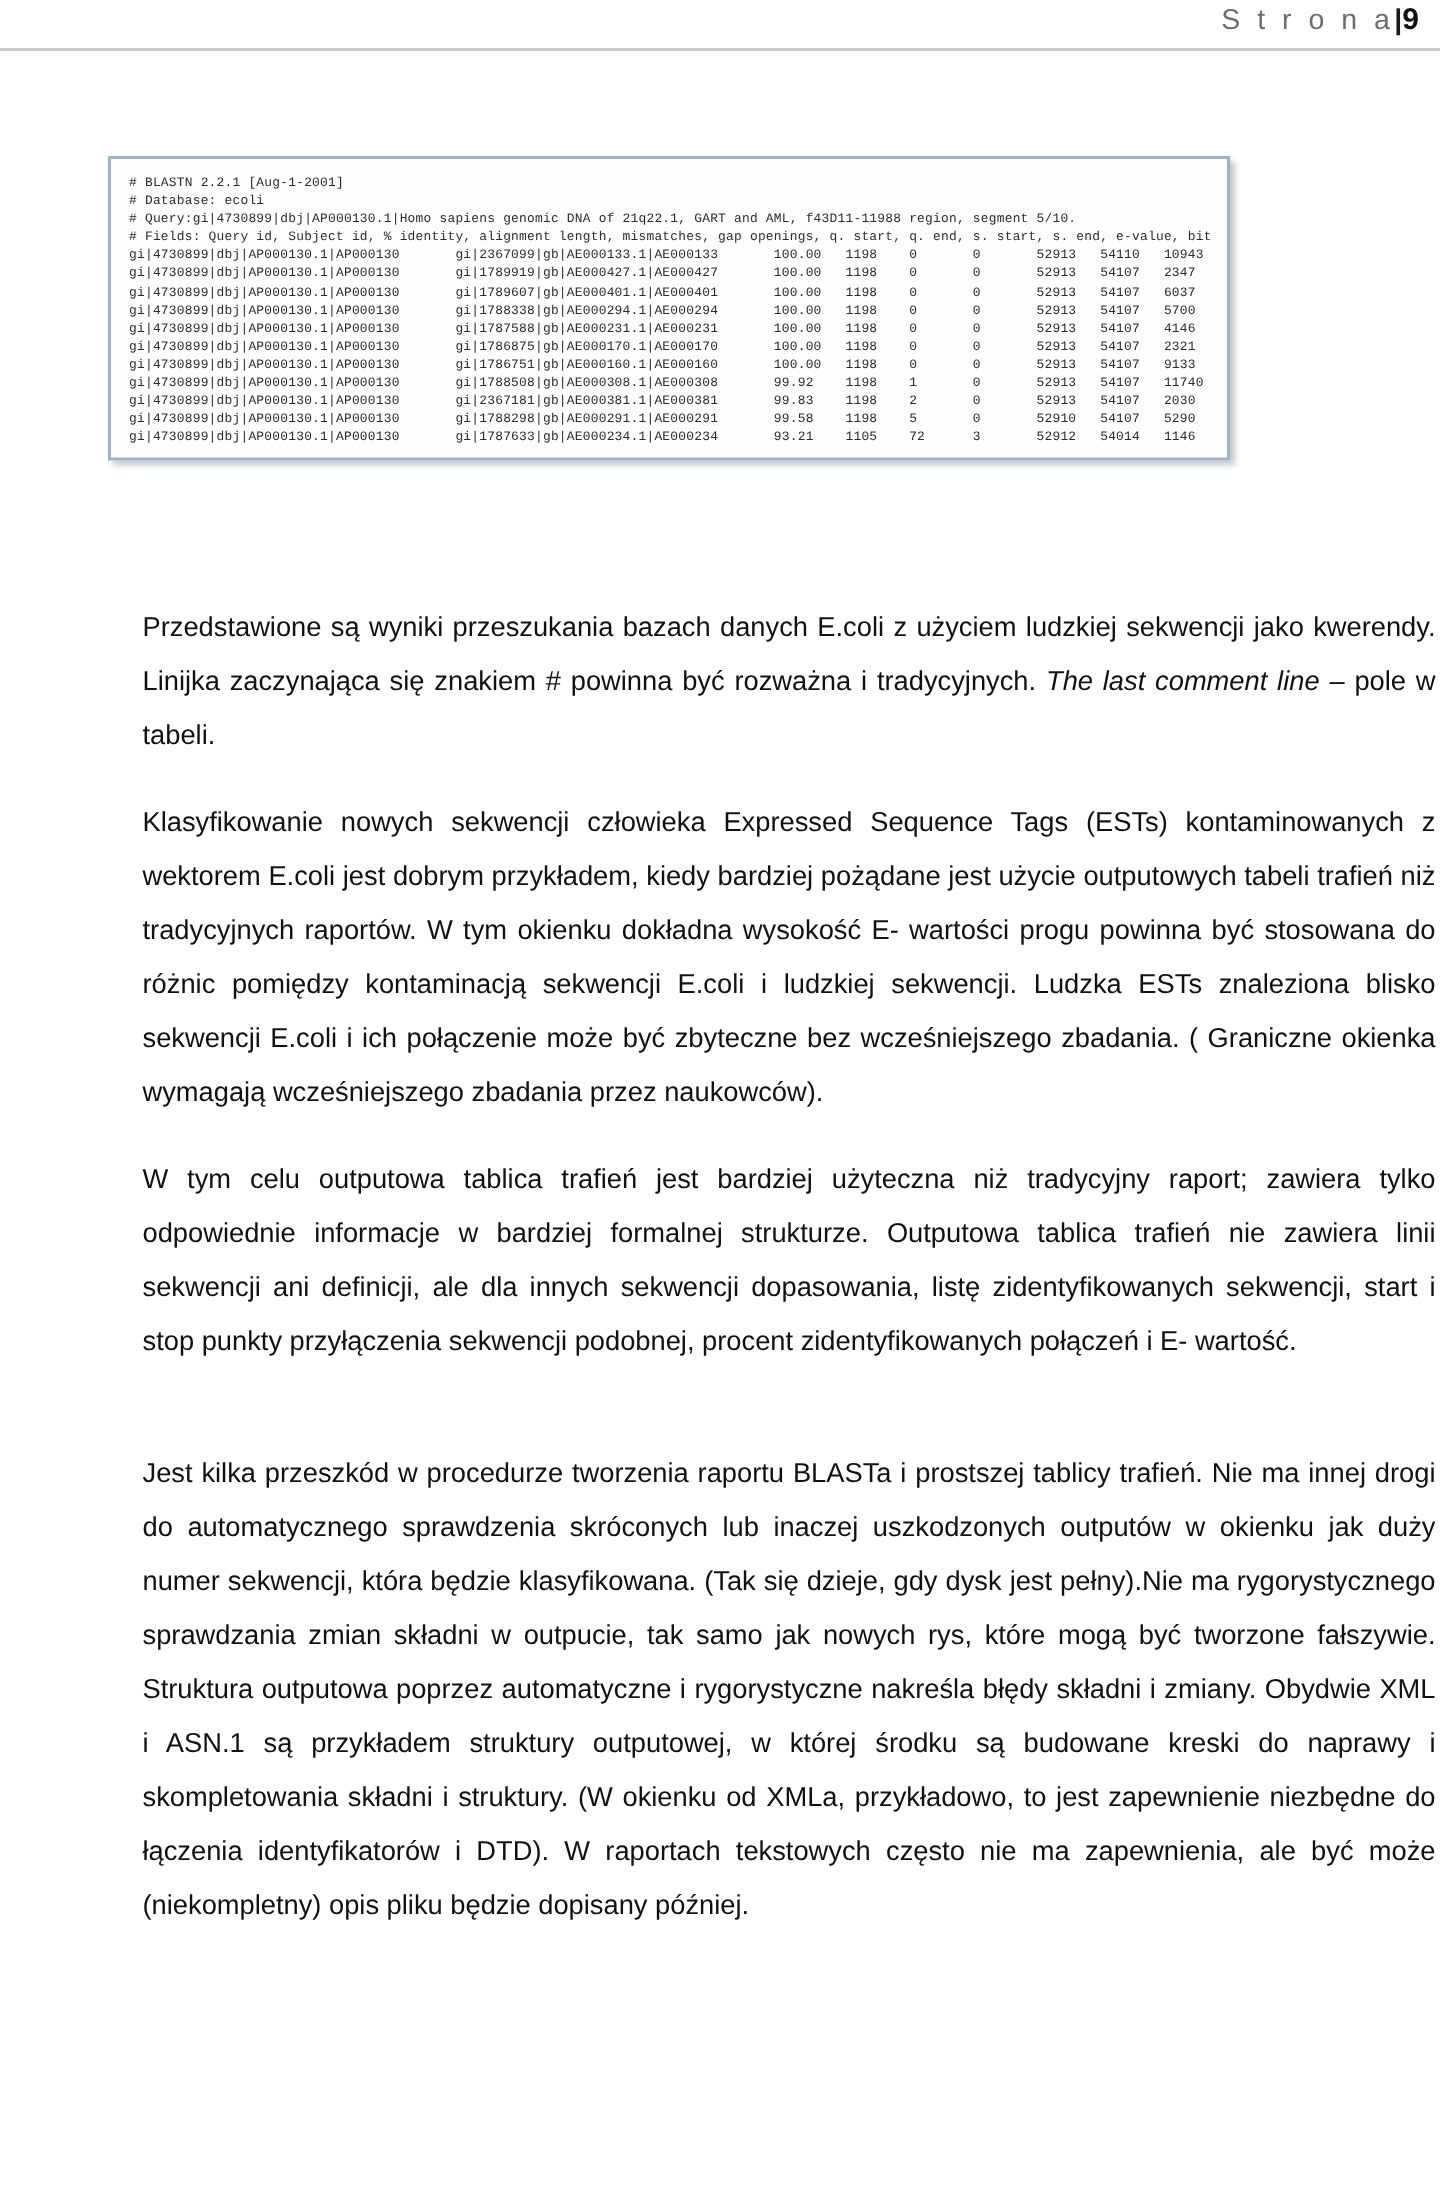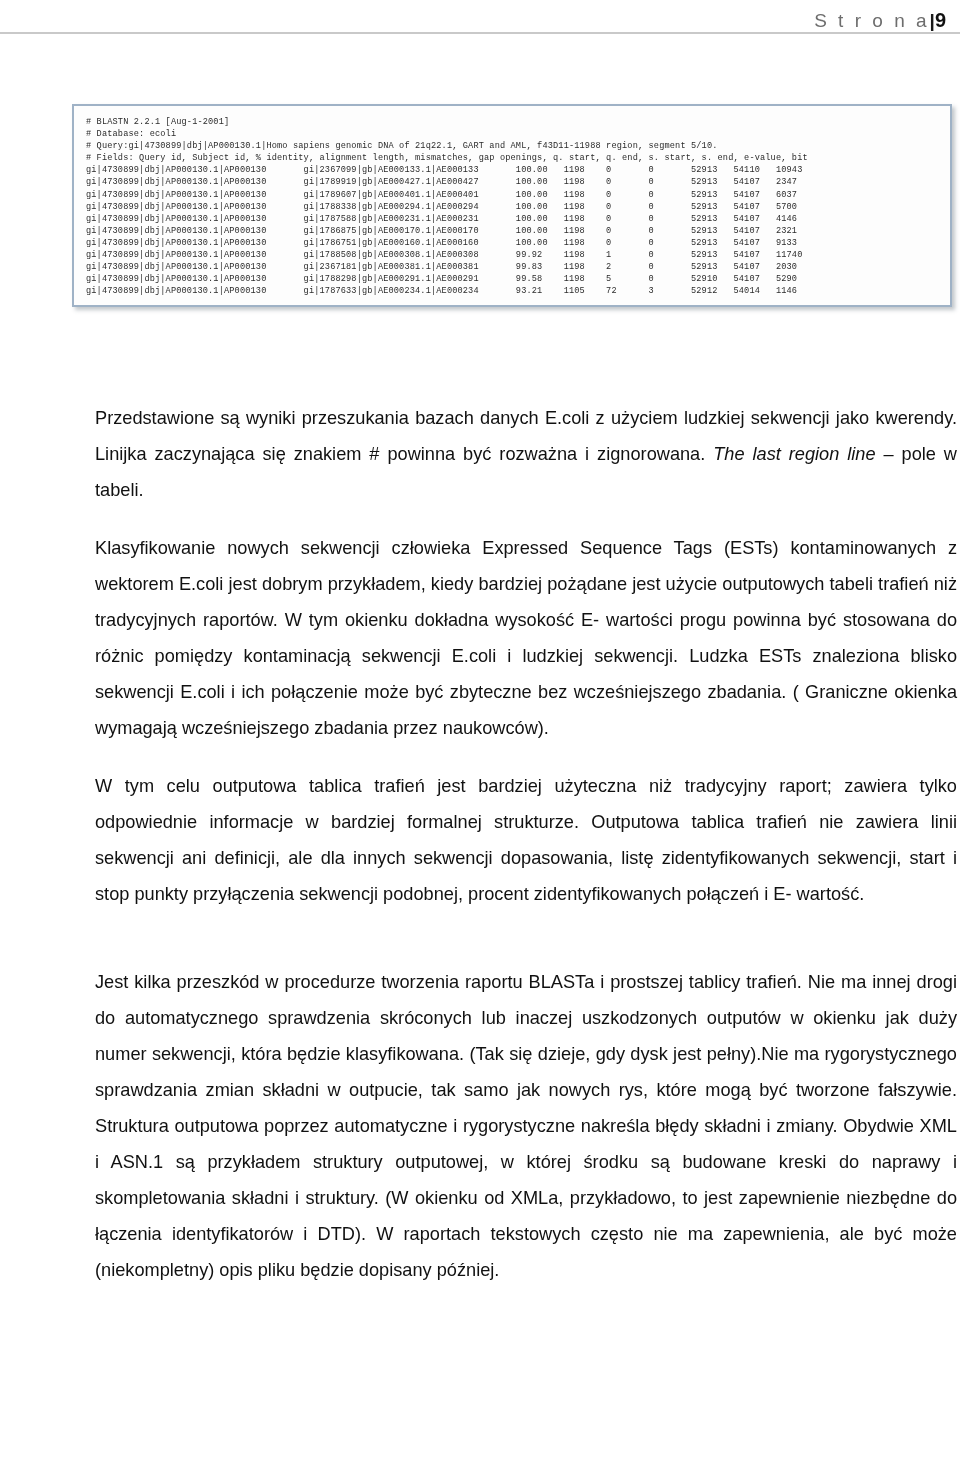--- a/index.html
+++ b/index.html
@@ -19,21 +19,21 @@
   
   .page-header {
     position: absolute;
     top: 0;
     left: 0;
     width: 960px;
     height: 34px;
     box-sizing: border-box;
     padding: 0 14px 0 16px;
     display: flex;
-    align-items: flex-end;
+    align-items: flex-start;
     justify-content: flex-end;
   }
   .header-text {
     font-family: "Liberation Sans", sans-serif;
     font-size: 19px;
     letter-spacing: 3px;
     color: #6d6d6d;
     white-space: pre;
     line-height: 26px;
   }
@@ -55,21 +55,21 @@
     width: 960px;
     height: 2px;
     background: #c9c9c9;
   }
 
   
   .figure-wrap {
     position: absolute;
     top: 104px;
     left: 72px;
-    width: 880px;
+    width: 748px;
   }
   .blast-box {
     box-sizing: border-box;
     border: 2px solid #9fb2c6;
     background: #fdfdfd;
     padding: 10px 10px 8px 12px;
     box-shadow: 3px 3px 4px rgba(120,130,140,0.45);
   }
   .blast-pre {
     margin: 0;
@@ -144,21 +144,21 @@
 gi|4730899|dbj|AP000130.1|AP000130       gi|1788508|gb|AE000308.1|AE000308       99.92    1198    1       0       52913   54107   11740
 gi|4730899|dbj|AP000130.1|AP000130       gi|2367181|gb|AE000381.1|AE000381       99.83    1198    2       0       52913   54107   2030
 gi|4730899|dbj|AP000130.1|AP000130       gi|1788298|gb|AE000291.1|AE000291       99.58    1198    5       0       52910   54107   5290
 gi|4730899|dbj|AP000130.1|AP000130       gi|1787633|gb|AE000234.1|AE000234       93.21    1105    72      3       52912   54014   1146</pre>
   </div>
 </div>
 
 <div class="content">
 
 
-  <p class="para"><span>Przedstawione są wyniki przeszukania bazach danych E.coli z użyciem ludzkiej sekwencji jako kwerendy. Linijka zaczynająca się znakiem # powinna być rozważna i zignorowana. </span><i>The last region line</i><span> – pole w tabeli.</span></p>
+  <p class="para"><span>Przedstawione są wyniki przeszukania bazach danych E.coli z użyciem ludzkiej sekwencji jako kwerendy. Linijka zaczynająca się znakiem # powinna być rozważna i tradycyjnych. </span><i>The last comment line</i><span> – pole w tabeli.</span></p>
 
   <p class="para">Klasyfikowanie nowych sekwencji człowieka Expressed Sequence Tags (ESTs) kontaminowanych z wektorem E.coli jest dobrym przykładem, kiedy bardziej pożądane jest użycie outputowych tabeli trafień niż tradycyjnych raportów. W tym okienku dokładna wysokość E- wartości progu powinna być stosowana do różnic pomiędzy kontaminacją sekwencji E.coli i ludzkiej sekwencji. Ludzka ESTs znaleziona blisko sekwencji E.coli i ich połączenie może być zbyteczne bez wcześniejszego zbadania. ( Graniczne okienka wymagają wcześniejszego zbadania przez naukowców).</p>
 
   <p class="para">W tym celu outputowa tablica trafień jest bardziej użyteczna niż tradycyjny raport; zawiera tylko odpowiednie informacje w bardziej formalnej strukturze. Outputowa tablica trafień nie zawiera linii sekwencji ani definicji, ale dla innych sekwencji dopasowania, listę zidentyfikowanych sekwencji, start i stop punkty przyłączenia sekwencji podobnej, procent zidentyfikowanych połączeń i E- wartość.</p>
 
   <div class="sec-head-block">
     <p class="para tight">Jest kilka przeszkód w procedurze tworzenia raportu BLASTa i prostszej tablicy trafień. Nie ma innej drogi do automatycznego sprawdzenia skróconych lub inaczej uszkodzonych outputów w okienku jak duży numer sekwencji, która będzie klasyfikowana. (Tak się dzieje, gdy dysk jest pełny).Nie ma rygorystycznego sprawdzania zmian składni w outpucie, tak samo jak nowych rys, które mogą być tworzone fałszywie. Struktura outputowa poprzez automatyczne i rygorystyczne nakreśla błędy składni i zmiany. Obydwie XML i ASN.1 są przykładem struktury outputowej, w której środku są budowane kreski do naprawy i skompletowania składni i struktury. (W okienku od XMLa, przykładowo, to jest zapewnienie niezbędne do łączenia identyfikatorów i DTD). W raportach tekstowych często nie ma zapewnienia, ale być może (niekompletny) opis pliku będzie dopisany później.</p>
   </div>
 
 </div>

